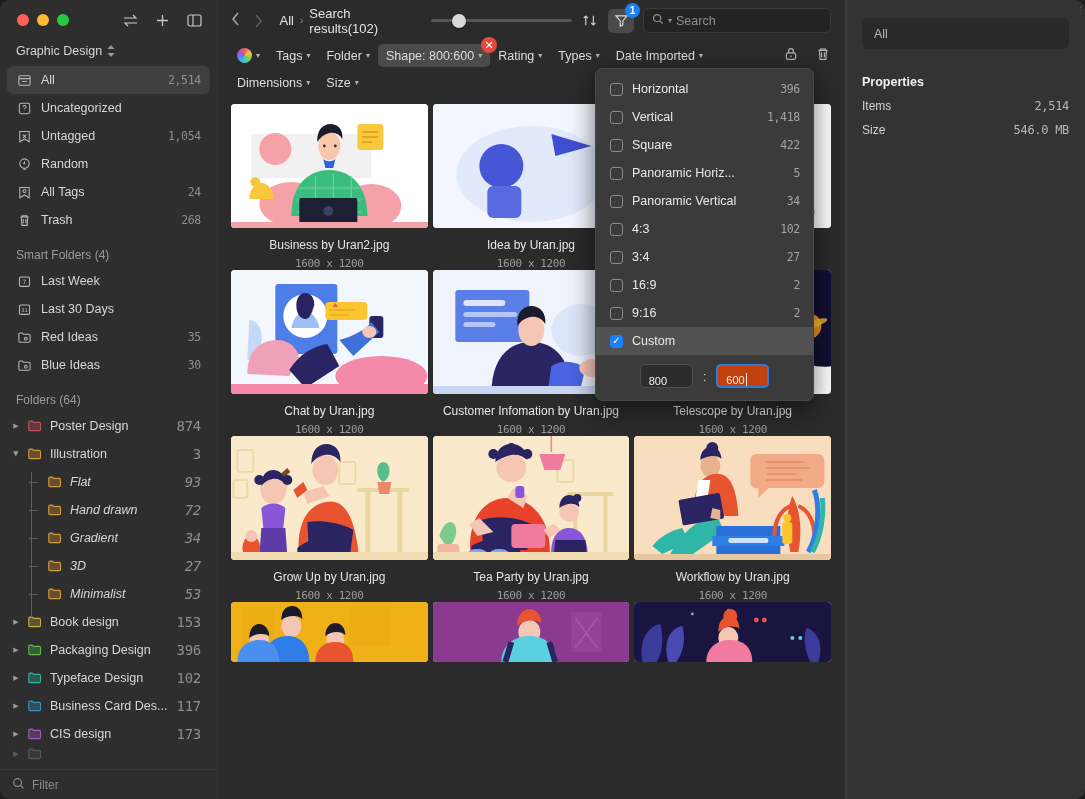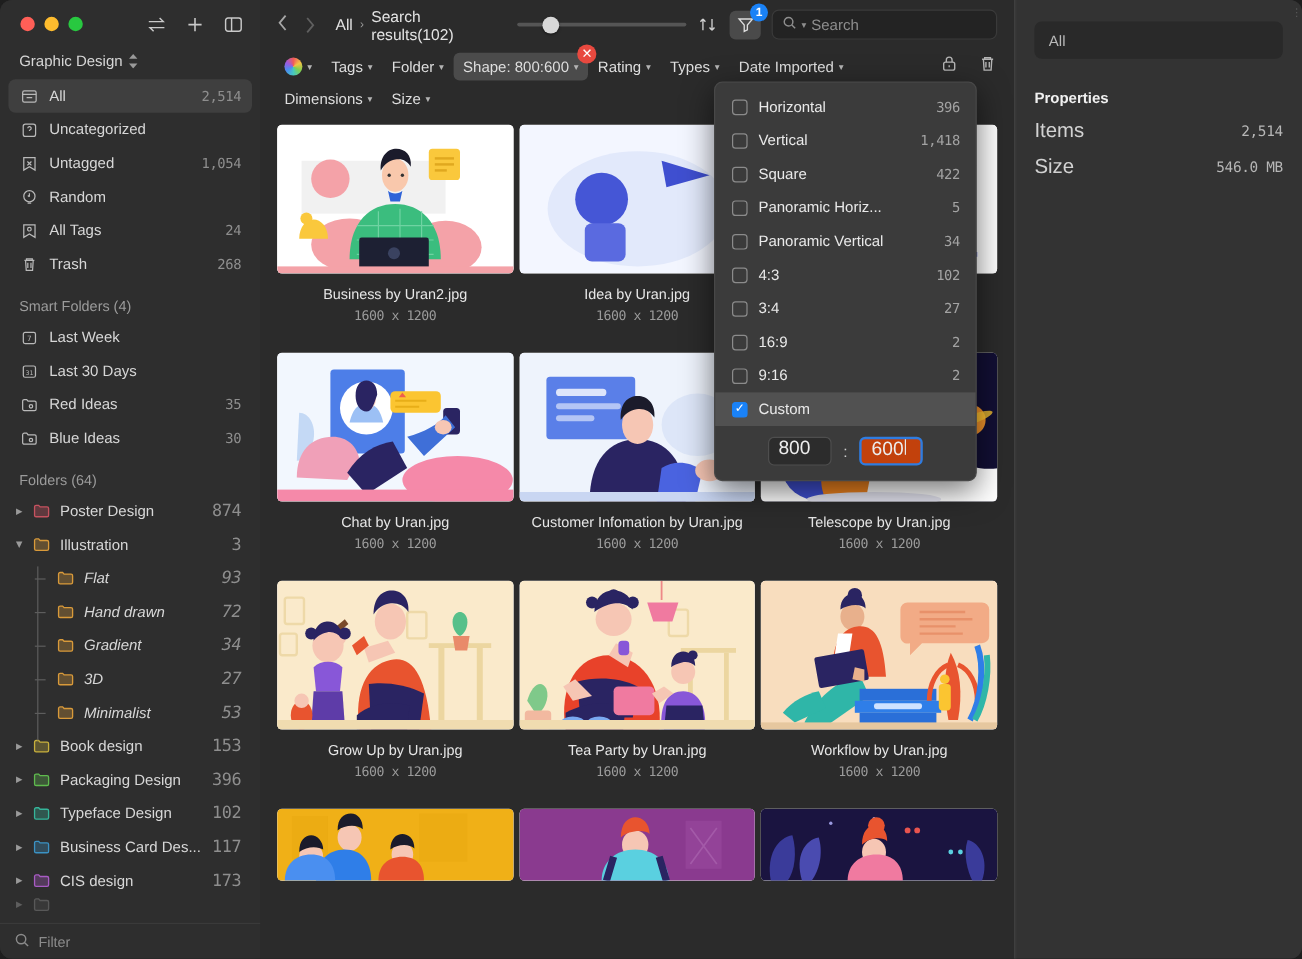--- a/index.html
+++ b/index.html
@@ -156,21 +156,21 @@
   }
   .spacer-row { flex-basis: 100%; height: 0; }
   .lock-del { margin-left: auto; display: flex; align-items: center; gap: 16px; color: #b5b5b5; }
 
   
   .grid-scroll {
     flex: 1; overflow: hidden; position: relative;
     padding: 2px 14px 0 14px;
   }
   .grid { display: grid; grid-template-columns: repeat(3, 1fr); column-gap: 5px; }
-  .cell { display: flex; flex-direction: column; align-items: center; padding-bottom: 24px; }
+  .cell { display: flex; flex-direction: column; align-items: center; padding-bottom: 0; }
   .thumb {
     width: 100%; max-width: 205px; height: 124px;
     border-radius: 4px; overflow: hidden; position: relative;
     background: #fff;
   }
   .thumb svg { display: block; width: 100%; height: 100%; }
   .cap {
     margin-top: 9px; color: #e6e6e6; font-size: 12px; text-align: center;
     line-height: 16px; max-width: 180px;
   }
@@ -202,42 +202,42 @@
   }
   .dd-item .lbl { flex: 1; white-space: nowrap; overflow: hidden; text-overflow: ellipsis; }
   .dd-item .cnt { color: #a3a3a3; font-size: 11.5px; font-family: "DejaVu Sans Mono", monospace; letter-spacing:-0.3px;}
   .dd-custom-row {
     display: flex; align-items: center; justify-content: center;
     gap: 10px; padding: 9px 14px 12px 14px;
   }
   .numbox {
     width: 53px; height: 24px; border-radius: 5px;
     background: #2c2c2c; border: 1px solid #4e4e4e;
-    color: #ededed; font-size: 16px;
-    display: flex; align-items: flex-start; padding: 0 8px;
+    color: #ededed; font-size: 11px;
+    display: flex; align-items: flex-end; padding: 0 8px;
   }
   .numbox.focus { border: 2px solid #2f7ce0; background: #c2410c; }
   .numbox .caret { width: 1px; height: 13px; background: #e8e8e8; margin-left: 1px;}
   .colon { color: #d0d0d0; font-size: 13px; }
 
   
   .rightpanel {
     width: 240px; flex: 0 0 240px; background: #333333;
     border-left: 1px solid #3f3f3f;
     padding: 18px 16px 0 16px;
     position: relative;
   }
   .rp-field {
     height: 31px; border-radius: 6px; background: #292929;
     display: flex; align-items: center; padding: 0 12px;
     color: #b9b9b9; font-size: 12.5px;
   }
   .rp-title { margin-top: 26px; color: #f0f0f0; font-size: 12.5px; font-weight: bold; }
   .rp-row { display: flex; align-items: center; margin-top: 10px; }
-  .rp-row .k { color: #d2d2d2; font-size: 17px; }
+  .rp-row .k { color: #d2d2d2; font-size: 12px; }
   .rp-row .v { margin-left: auto; color: #b6b6b6; font-size: 12px; font-family: "DejaVu Sans Mono", monospace; letter-spacing:-0.3px;}
   .rp-grip {
     position: absolute; top: 8px; right: 4px; width: 5px; height: 16px;
     color: #5a5a5a; font-size: 9px; line-height: 5px;
   }
   .divider-v { position:absolute; left:0; top:0; bottom:0; width:1px; background:#3a3a3a; }
 </style>
 </head>
 <body>
 

